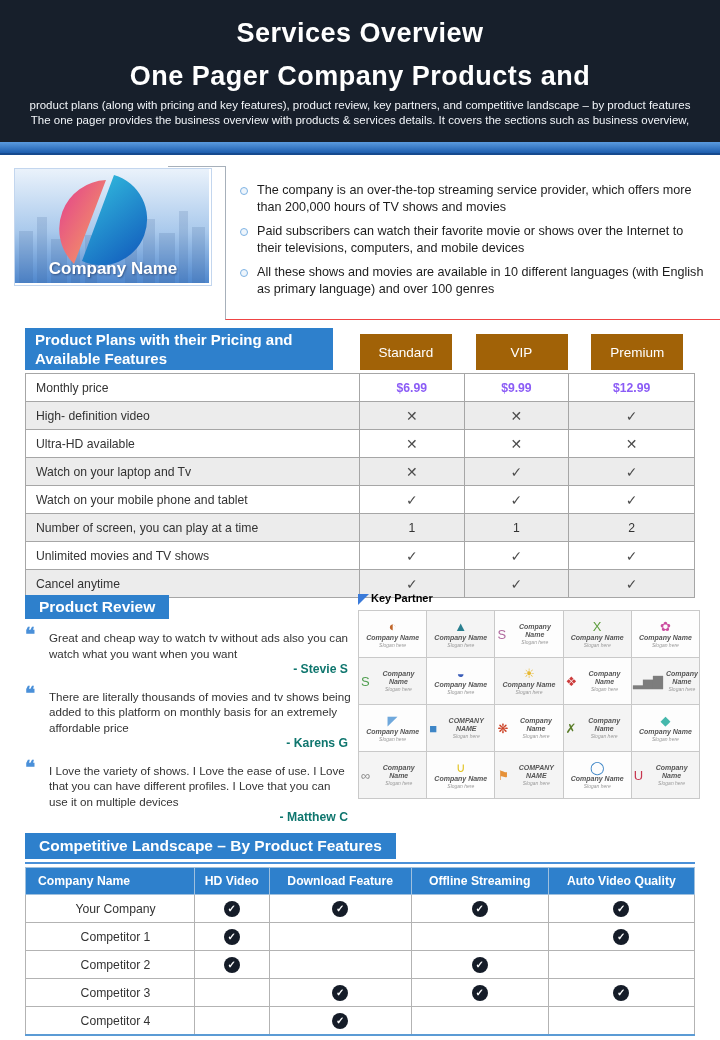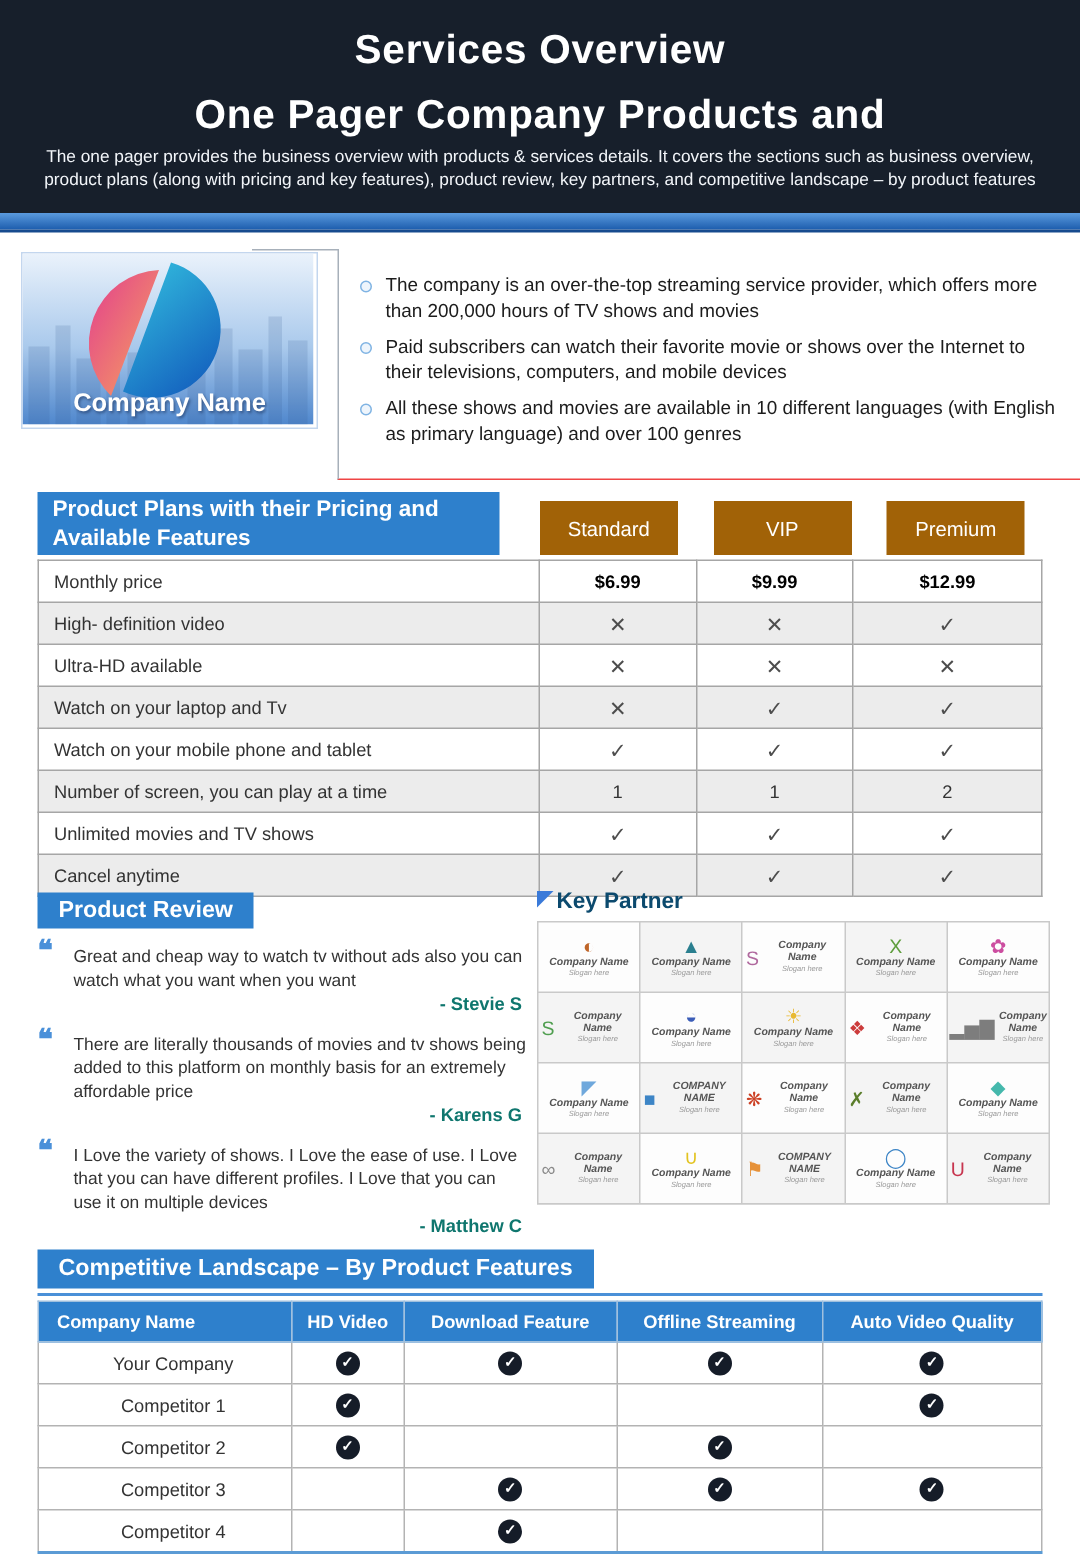--- a/index.html
+++ b/index.html
@@ -28,32 +28,32 @@
   .plans-title{width:308px;height:42px;background:#2e80cc;color:#fff;font-size:15px;font-weight:bold;line-height:19px;padding:2px 10px;box-sizing:border-box;display:flex;align-items:center;}
   .plans-head-spacer{width:15px;}
   .plan-col-slot{flex:1;display:flex;justify-content:center;}
   .plan-col-box{width:92px;height:36px;background:#a16207;color:#fff;font-size:13.5px;display:flex;align-items:center;justify-content:center;}
   table.plans-table{width:670px;border-collapse:collapse;border:1px solid #949494;}
   .plans-table td{border:1px solid #a6a6a6;height:25px;font-size:12.2px;color:#333;}
   .plans-table td.plabel{width:322px;padding-left:10px;}
   .plans-table td.pval{text-align:center;}
   .plans-table tr.alt{background:#ececec;}
   .plans-table td.mark{font-size:14px;color:#4d4d4d;}
-  .plans-table td.bold{font-weight:bold;color:#000000;}
+  .plans-table td.bold{font-weight:bold;color:#8b5cf6;}
 
   
   .reviews{top:595px;left:25px;width:327px;}
   .reviews-title{display:inline-block;background:#2e80cc;color:#fff;font-size:15.5px;font-weight:bold;padding:3px 14px;}
   .review-item{position:relative;padding-left:24px;margin-top:11px;font-size:11.6px;line-height:15.5px;color:#333;}
   .review-quote{position:absolute;left:0;top:-3px;color:#4a90d9;font-size:19px;font-weight:bold;}
   .review-author{text-align:right;font-weight:bold;font-size:12.2px;color:#0f766e;margin-top:1px;padding-right:4px;}
 
   
   .partners{top:592px;left:358px;width:342px;}
-  .partners-title{font-size:15px;font-weight:bold;color:#0c4a6e;display:flex;align-items:flex-start;gap:2px;}
+  .partners-title{font-size:11px;font-weight:bold;color:#000000;display:flex;align-items:flex-start;gap:2px;}
   .partners-marker{width:0;height:0;border-top:11px solid #3a7ad9;border-right:11px solid transparent;margin-top:2px;}
   .pgrid{margin-top:5px;display:grid;grid-template-columns:repeat(5,1fr);grid-auto-rows:46px;gap:1px;background:#c9c9c9;border:1px solid #c9c9c9;}
   .pcell{background:#fdfdfd;display:flex;align-items:center;justify-content:center;gap:3px;padding:2px;overflow:hidden;}
   .pcell.g{background:#f4f4f4;}
   .pcell.col{flex-direction:column;gap:1px;}
   .picon{font-size:13px;line-height:13px;}
   .ptext{text-align:center;}
   .pname{font-size:7px;font-style:italic;font-weight:bold;color:#555;line-height:8px;}
   .pslogan{font-size:5px;font-style:italic;color:#999;line-height:6px;}
 
@@ -70,22 +70,22 @@
 </style>
 </head>
 <body>
 
 <div class="abs header">
   <div class="title-wrap">
     <div class="title-line">Services Overview</div>
     <div class="title-line">One Pager Company Products and</div>
   </div>
   <div>
+    <div class="subtitle-line">product plans (along with pricing and key features), product review, key partners, and competitive landscape – by product features</div>
     <div class="subtitle-line">The one pager provides the business overview with products &amp; services details. It covers the sections such as business overview,</div>
-    <div class="subtitle-line">product plans (along with pricing and key features), product review, key partners, and competitive landscape – by product features</div>
   </div>
 </div>
 <div class="abs bluebar"></div>
 
 <div class="abs logo-box">
   <svg width="194" height="114" viewBox="0 0 194 114">
     <defs>
       <linearGradient id="bgGrad" x1="0" y1="0" x2="0" y2="1">
         <stop offset="0" stop-color="#eaf2fb"></stop>
           <stop offset="0.55" stop-color="#a9c9ec"></stop>

